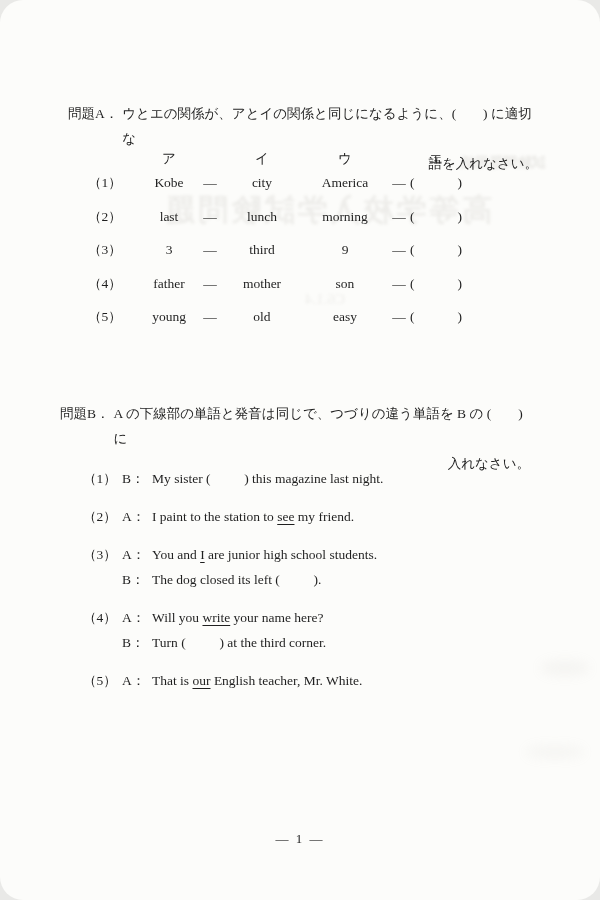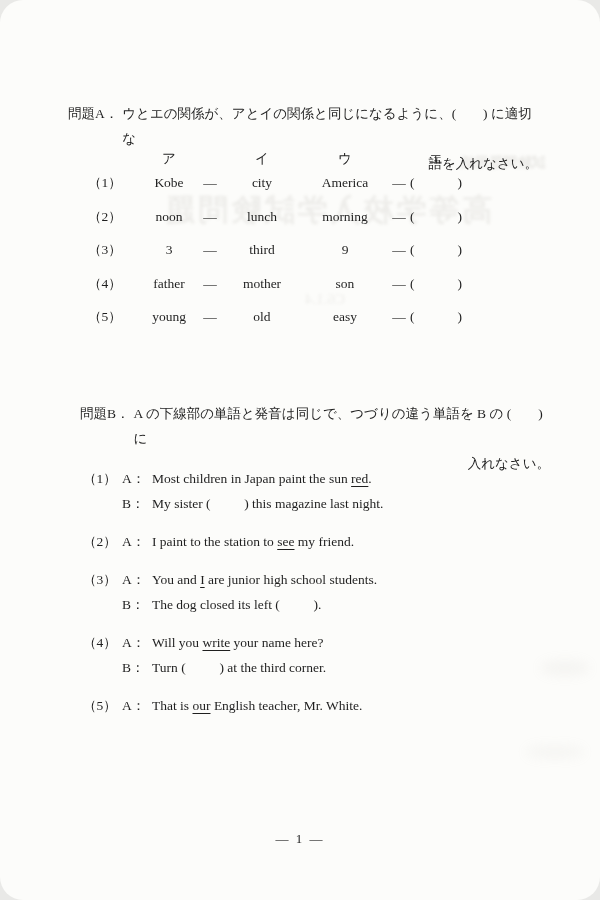--- a/index.html
+++ b/index.html
@@ -11,21 +11,21 @@
     overflow:hidden;
     font-family:"Liberation Serif","DejaVu Serif",serif;
     color:#1f1f1f;
     font-size:13.5px;
     border-radius:23px;
   }
   .pre{white-space:pre-wrap;}
   
   .heading{position:absolute;display:flex;line-height:25px;}
   #heading-a{left:68px;top:101px;width:470px;}
-  #heading-b{left:80px;top:401px;width:470px;}
+  #heading-b{left:60px;top:401px;width:470px;}
   .heading .hlabel{flex:0 0 auto;margin-right:4px;}
   .heading .hlines{display:flex;flex-direction:column;align-items:flex-end;}
   
   #table-a{position:absolute;left:88px;top:150px;width:380px;}
   .a-row{display:flex;align-items:baseline;height:33.5px;}
   .a-row.hdr{height:24px;}
   .c1{flex:0 0 52px;text-align:left;}
   .c2{flex:0 0 58px;text-align:center;}
   .c3{flex:0 0 24px;text-align:center;}
   .c4{flex:0 0 80px;text-align:center;}
@@ -93,21 +93,21 @@
       <span class="c5">America</span>
       <span class="c6">—</span>
       <span class="c7">
         <span>(</span>
         <span>)</span>
       </span>
     </div>
 
     <div class="a-row">
       <span class="c1">（2）</span>
-      <span class="c2">noon</span>
+      <span class="c2">last</span>
       <span class="c3">—</span>
       <span class="c4">lunch</span>
       <span class="c5">morning</span>
       <span class="c6">—</span>
       <span class="c7">
         <span>(</span>
         <span>)</span>
       </span>
     </div>
 
@@ -157,21 +157,20 @@
       <span class="pre">A の下線部の単語と発音は同じで、つづりの違う単語を B の (        ) に</span>
       <span class="pre">入れなさい。</span>
     </span>
   </div>
 
   <div id="items-b">
 
     <div class="b-item">
       <span class="b-num">（1）</span>
       <span class="b-lines">
-        <span><span class="sp-label">A：</span><span class="pre">Most children in Japan paint the sun </span><span class="ul">red</span><span class="pre">.</span></span>
         <span><span class="sp-label">B：</span><span class="pre">My sister (          ) this magazine last night.</span></span>
       </span>
     </div>
 
     <div class="b-item">
       <span class="b-num">（2）</span>
       <span class="b-lines">
         <span><span class="sp-label">A：</span><span class="pre">I paint to the station to </span><span class="ul">see</span><span class="pre"> my friend.</span></span>
       </span>
     </div>

